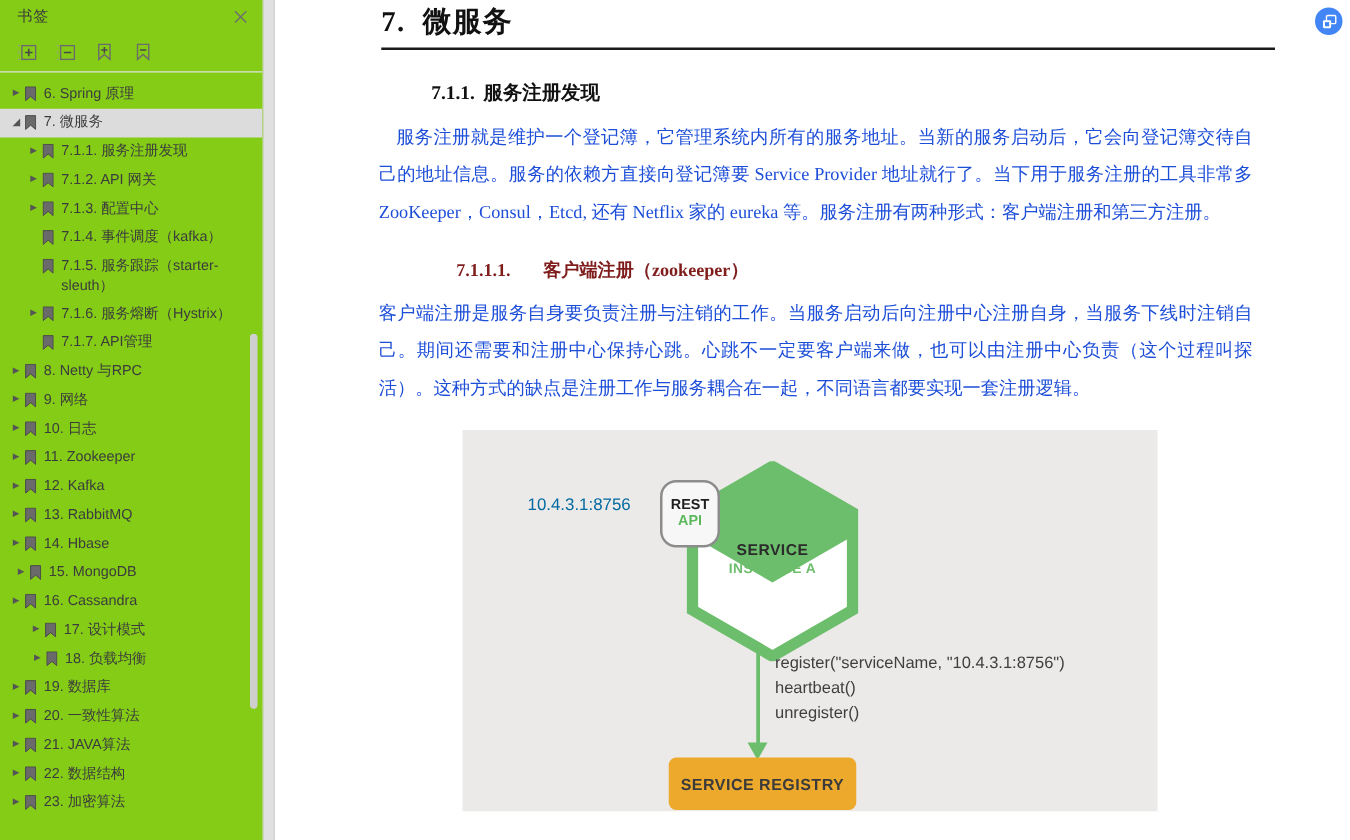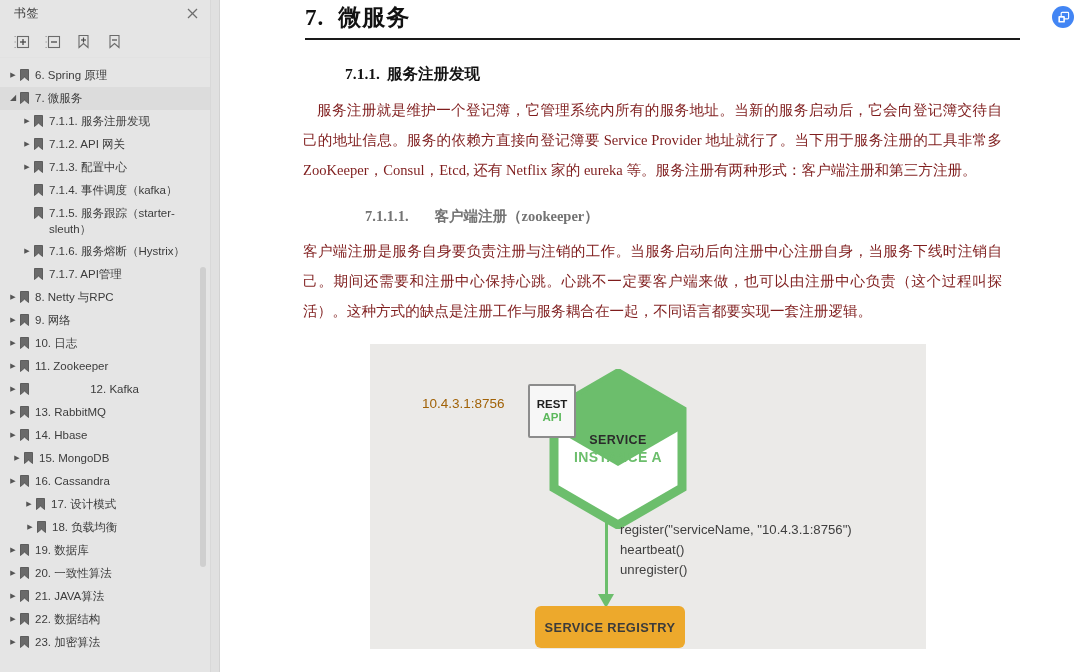--- a/index.html
+++ b/index.html
@@ -9,21 +9,21 @@
     overflow: hidden;
     background: #ffffff;
     font-family: "Liberation Sans", sans-serif;
   }
   #app { position: relative; width: 1080px; height: 672px; display: flex; background:#fff; }
 
   
   #sidebar {
     position: relative;
     width: 211px; height: 672px;
-    background: #e5e5e5;
+    background: #84cc16;
     border-right: 1px solid #d8d8d8;
     flex: 0 0 211px;
     overflow: hidden;
   }
   .sb-header {
     height: 27px;
     display: flex; align-items: center;
     padding: 0 10px 0 14px;
     position: relative;
   }
@@ -128,60 +128,60 @@
     font-size: 15.5px;
     color: #111;
     margin: 0;
     padding: 24px 0 0 125px;
   }
   .h3 .num { margin-right: 7px; }
   .h4 {
     font-family: "Liberation Serif", serif;
     font-weight: bold;
     font-size: 14.5px;
-    color: #737373;
+    color: #7f1d1d;
     margin: 0;
     padding: 22px 0 0 145px;
   }
   .h4 .num { margin-right: 26px; }
 
   .para {
     font-family: "Liberation Serif", serif;
     font-size: 14.6px;
     line-height: 30px;
-    color: #7f1d1d;
+    color: #1d4ed8;
     margin: 0;
     padding: 10px 78px 0 83px;
     text-align: justify;
   }
   .para.first { text-indent: 14px; }
 
   
   .figure {
     position: relative;
     margin: 18px 0 0 150px;
     width: 556px; height: 305px;
     background: #ebeae8;
     overflow: hidden;
   }
   .ip-label {
     position: absolute;
     left: 52px; top: 52px;
     font-size: 13.5px;
-    color: #a16207;
+    color: #0369a1;
     font-family: "Liberation Sans", sans-serif;
   }
   .hexwrap { position: absolute; left: 178px; top: 25px; width: 140px; height: 160px; }
   .rest-box {
     position: absolute;
     left: 158px; top: 40px;
     width: 48px; height: 54px;
     background: #f7f7f7;
     border: 2px solid #8c8c8c;
-    border-radius: 2px;
+    border-radius: 13px;
     display: flex; flex-direction: column;
     align-items: center; justify-content: center;
     z-index: 5;
     line-height: 13px;
   }
   .rest-box .l1 { font-size: 11.5px; font-weight: bold; color: #1f1f1f; }
   .rest-box .l2 { font-size: 11.5px; font-weight: bold; color: #5cb85c; }
 
   .arrow-line {
     position: absolute;
@@ -393,21 +393,21 @@
         </div>
         <div class="tree-row" style="padding-left: 8px;">
           <span class="tw">▶</span>
           <span class="bm-ico">
             <svg width="9" height="12" viewBox="0 0 9 12">
               <path d="M0.5 0.5 h8 v11 l-4 -3.4 l-4 3.4 z" fill="#6a6a6a" stroke="#4a4a4a" stroke-width="0.8"></path>
             </svg>
           </span>
           <span class="tree-label">11. Zookeeper</span>
         </div>
-        <div class="tree-row" style="padding-left: 8px; text-align: center;">
+        <div class="tree-row" style="padding-left: 8px;">
           <span class="tw">▶</span>
           <span class="bm-ico">
             <svg width="9" height="12" viewBox="0 0 9 12">
               <path d="M0.5 0.5 h8 v11 l-4 -3.4 l-4 3.4 z" fill="#6a6a6a" stroke="#4a4a4a" stroke-width="0.8"></path>
             </svg>
           </span>
           <span class="tree-label">12. Kafka</span>
         </div>
         <div class="tree-row" style="padding-left: 8px;">
           <span class="tw">▶</span>
@@ -546,21 +546,21 @@
           <path d="M70,4 L134,41 L134,60 L70,97 L6,60 L6,41 Z" fill="#6cbe6c"></path>
         </svg>
 
         <div class="rest-box">
           <span class="l1">REST</span>
           <span class="l2">API</span>
         </div>
 
         <div style="position:absolute;left:178px;top:89px;width:140px;text-align:center;">
           <div style="font-size:12.5px;font-weight:bold;color:#2b2b2b;letter-spacing:.4px;">SERVICE</div>
-          <div style="font-size:14px;font-weight:bold;color:#6cbe6c;letter-spacing:.4px;margin-top:2px;">INSTANCE A</div>
+          <div style="font-size:11px;font-weight:bold;color:#6cbe6c;letter-spacing:.4px;margin-top:2px;">INSTANCE A</div>
         </div>
 
         <div class="arrow-line"></div>
         <div class="arrow-head"></div>
 
         <div class="calls">register("serviceName, "10.4.3.1:8756")
 heartbeat()
 unregister()</div>
 
         <div class="registry">SERVICE REGISTRY</div>

